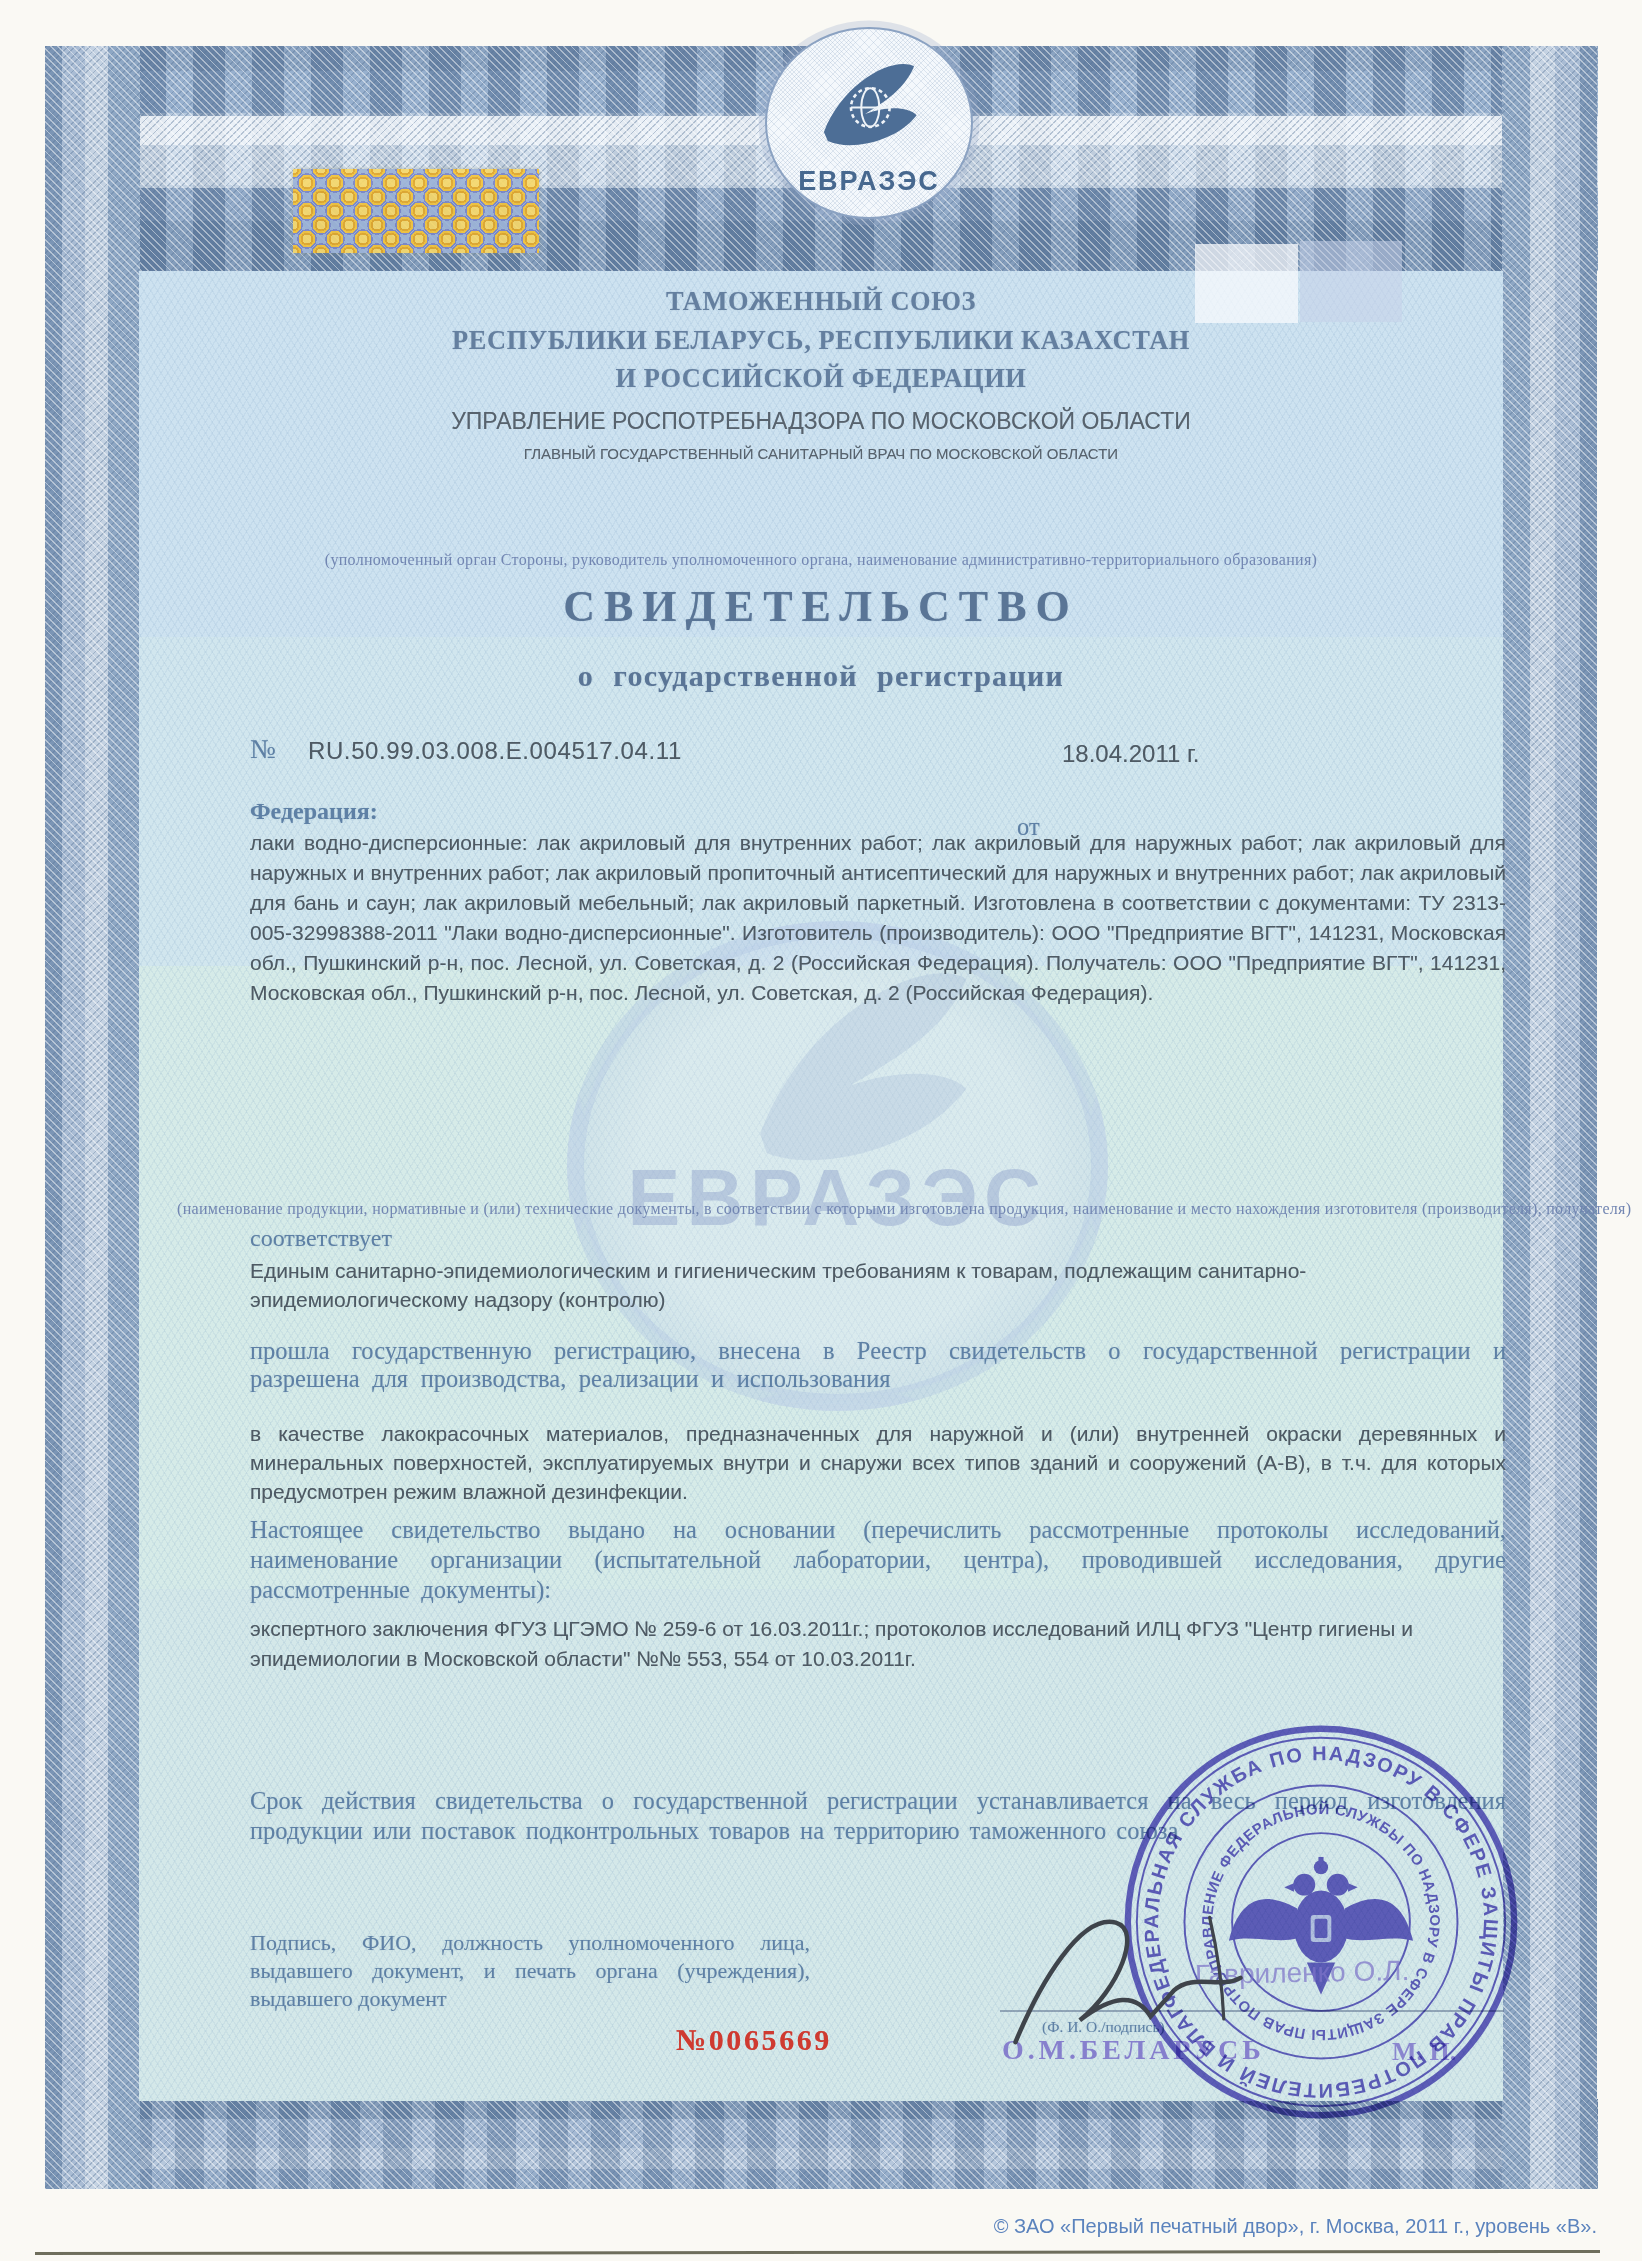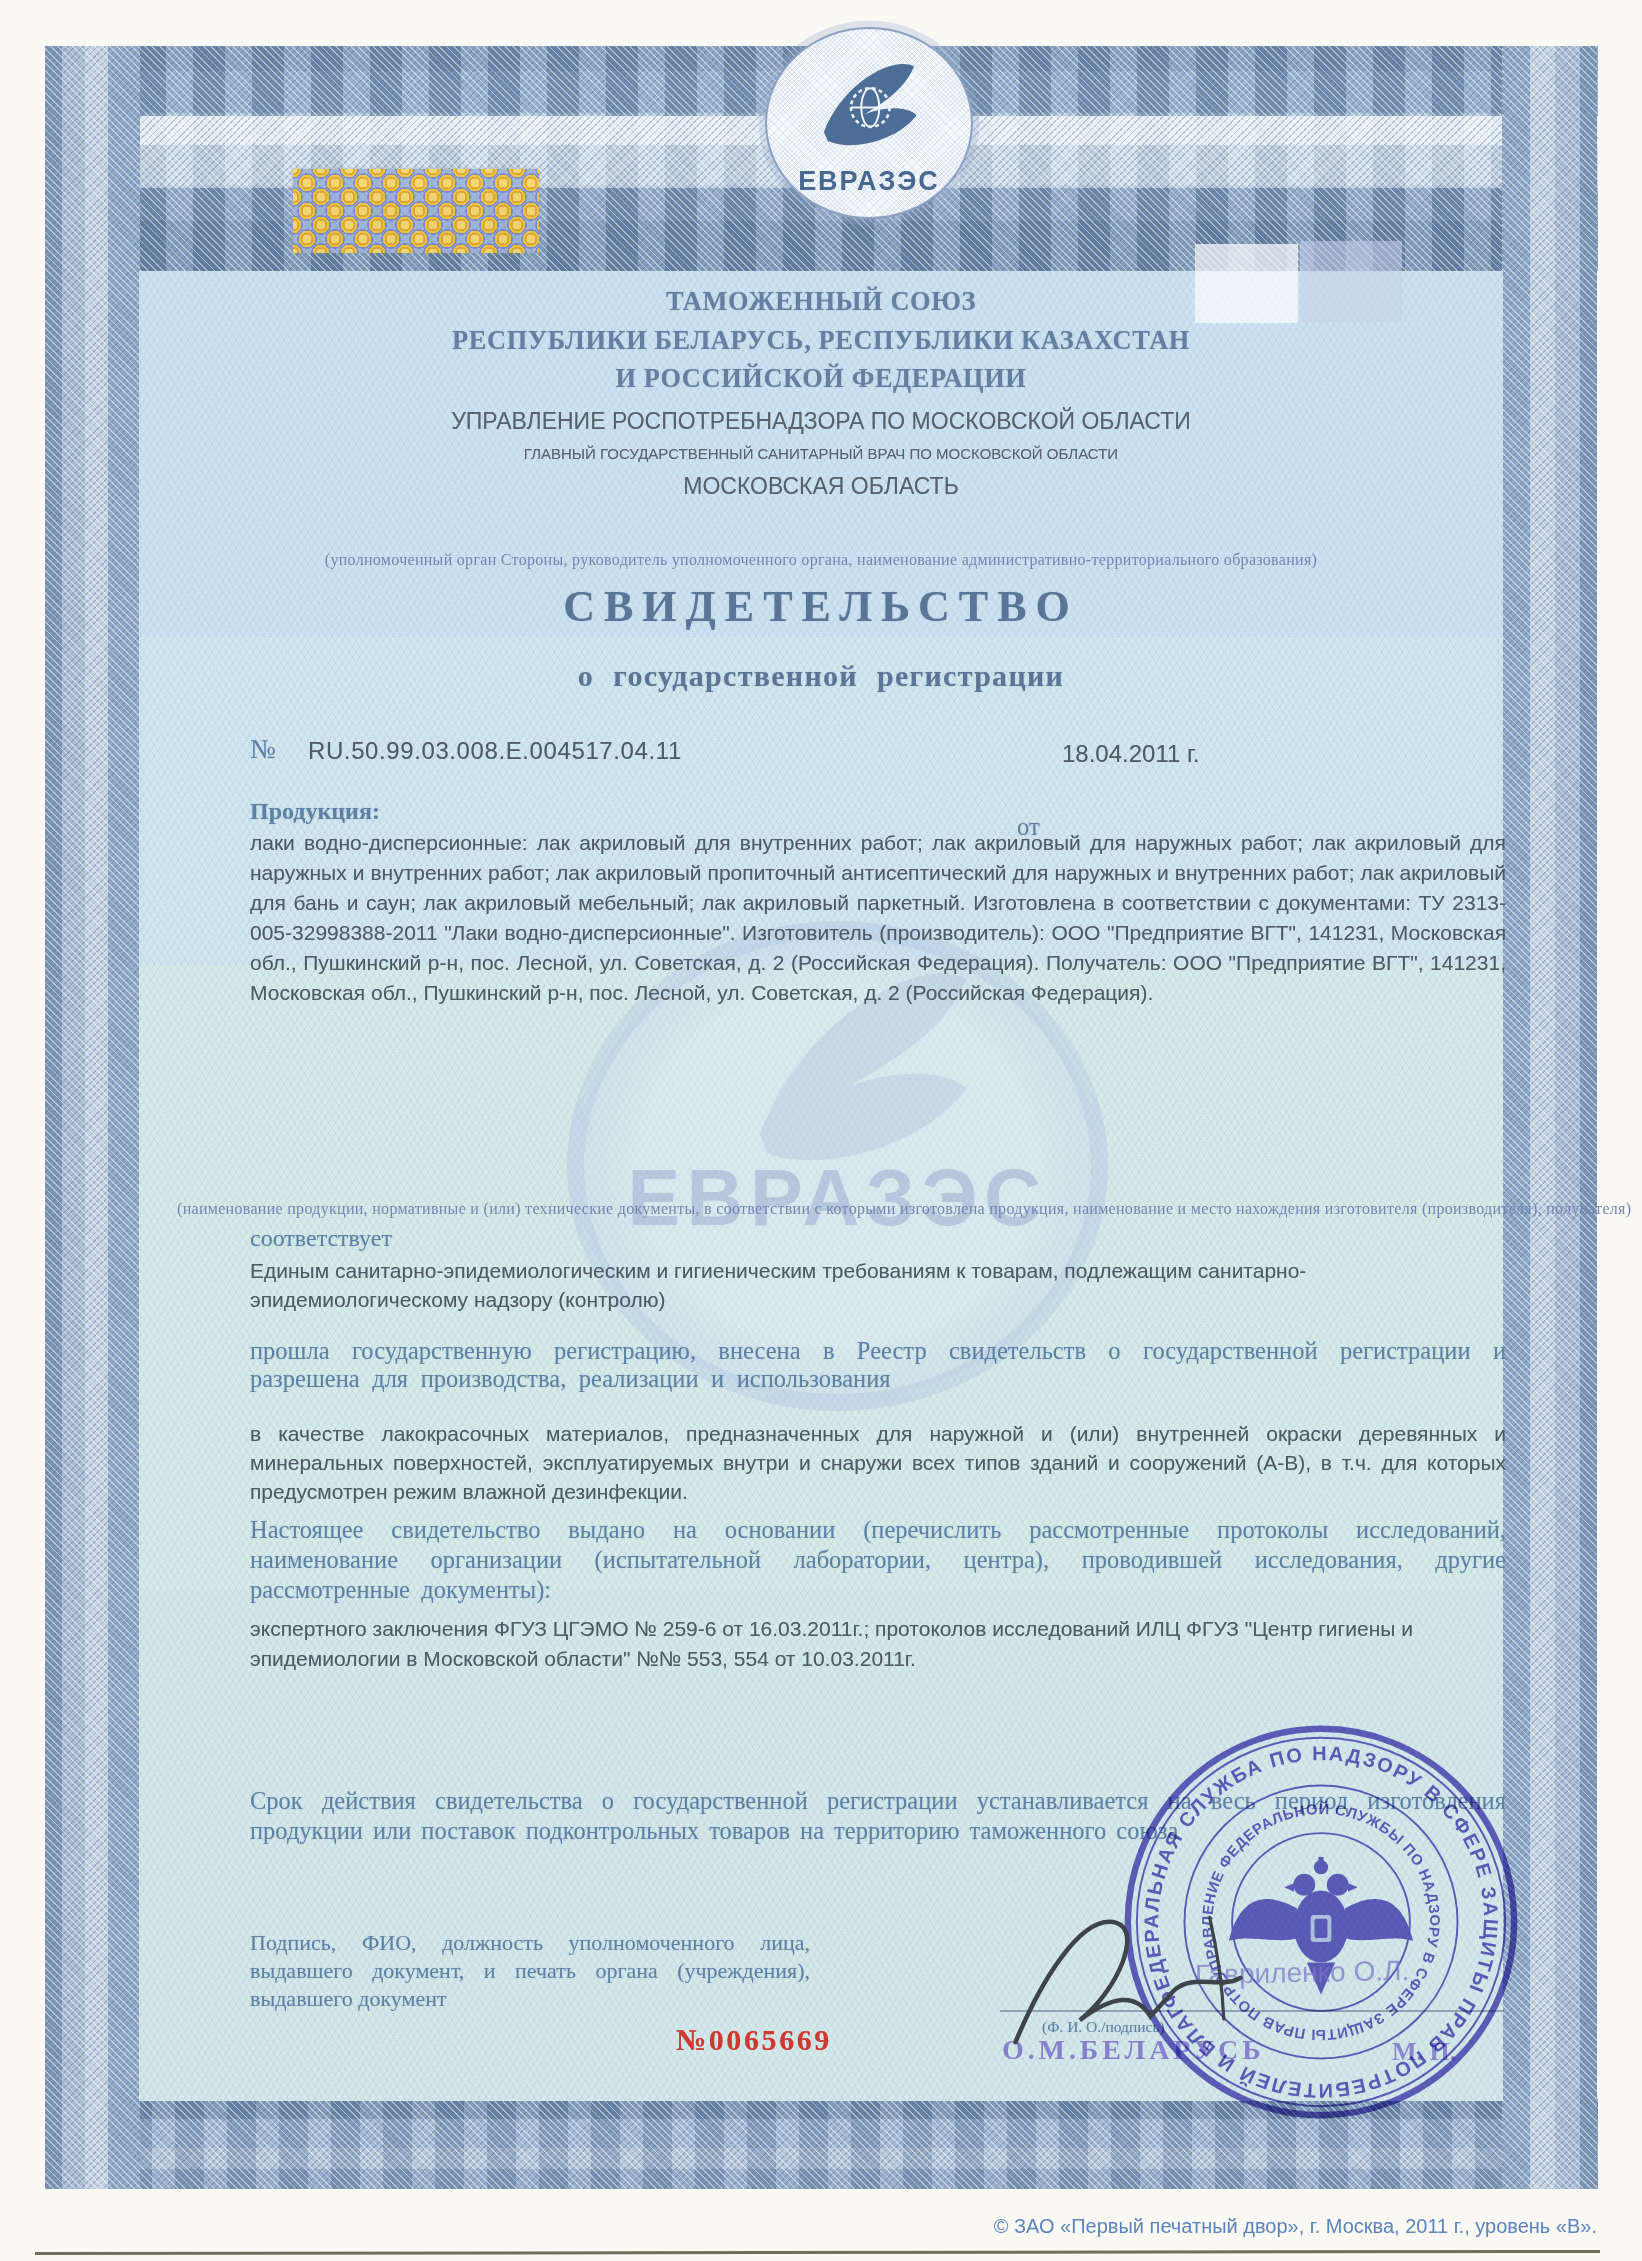--- a/index.html
+++ b/index.html
@@ -115,32 +115,31 @@
       <path d="M300,330 C370,140 560,50 620,90 C590,170 500,220 440,255 C510,230 590,230 620,260 C545,360 380,390 310,360 Z" fill="#8fa6cf"></path>
     </svg>
     <div class="wm-text">ЕВРАЗЭС</div>
   </div>
 
   <div class="abs hdr-serif" style="left:177px;top:282px;width:1288px;font-size:26.4px;line-height:39px;">ТАМОЖЕННЫЙ СОЮЗ</div>
   <div class="abs hdr-serif" style="left:177px;top:321px;width:1288px;font-size:26.4px;line-height:39px;">РЕСПУБЛИКИ БЕЛАРУСЬ, РЕСПУБЛИКИ КАЗАХСТАН</div>
   <div class="abs hdr-serif" style="left:177px;top:359px;width:1288px;font-size:26.4px;line-height:39px;">И РОССИЙСКОЙ ФЕДЕРАЦИИ</div>
   <div class="abs hdr-sans" style="left:177px;top:405px;width:1288px;font-size:23px;line-height:33px;">УПРАВЛЕНИЕ РОСПОТРЕБНАДЗОРА ПО МОСКОВСКОЙ ОБЛАСТИ</div>
   <div class="abs hdr-sans" style="left:177px;top:437px;width:1288px;font-size:15px;line-height:33px;">ГЛАВНЫЙ ГОСУДАРСТВЕННЫЙ САНИТАРНЫЙ ВРАЧ ПО МОСКОВСКОЙ ОБЛАСТИ</div>
-  <div class="abs hdr-sans" style="left:177px;top:470px;width:1288px;font-size:23px;line-height:33px;">МОСКОВСКАЯ ОБЛАСТЬ</div>
   <div class="abs tiny" style="left:177px;top:551px;width:1288px;text-align:center;">(уполномоченный орган Стороны, руководитель уполномоченного органа, наименование административно-территориального образования)</div>
 
   <div class="abs hdr-serif" style="left:177px;top:656px;width:1288px;font-size:30px;line-height:39px;letter-spacing:1.3px;word-spacing:10.3px;color:#5a7596;">о государственной регистрации</div>
   <div class="abs hdr-serif" style="left:177px;top:580px;width:1288px;font-size:44px;line-height:54px;letter-spacing:9px;color:#5a7596;">СВИДЕТЕЛЬСТВО</div>
 
   <div class="abs blue-serif" style="left:250px;top:734px;font-size:27px;">№</div>
   <div class="abs gray-sans" style="left:308px;top:737px;font-size:24px;letter-spacing:0.6px;">RU.50.99.03.008.Е.004517.04.11</div>
   <div class="abs blue-serif" style="left:1017px;top:772px;font-size:24.5px;margin-top:41px;">от</div>
   <div class="abs gray-sans" style="left:1062px;top:740px;font-size:24px;">18.04.2011 г.</div>
 
-  <div class="abs blue-serif" style="left:250px;top:798px;font-size:24px;font-weight:bold;">Продукция:</div>
+  <div class="abs blue-serif" style="left:250px;top:798px;font-size:24px;font-weight:bold;">Федерация:</div>
   <div class="abs gray-sans justify" style="left:250px;top:828px;width:1256px;font-size:21px;line-height:30px;">лаки водно-дисперсионные: лак акриловый для внутренних работ; лак акриловый для наружных работ; лак акриловый для наружных и внутренних работ; лак акриловый пропиточный антисептический для наружных и внутренних работ; лак акриловый для бань и саун; лак акриловый мебельный; лак акриловый паркетный. Изготовлена в соответствии с документами: ТУ 2313-005-32998388-2011 "Лаки водно-дисперсионные". Изготовитель (производитель): ООО "Предприятие ВГТ", 141231, Московская обл., Пушкинский р-н, пос. Лесной, ул. Советская, д. 2 (Российская Федерация).  Получатель: ООО "Предприятие ВГТ", 141231, Московская обл., Пушкинский р-н, пос. Лесной, ул. Советская, д. 2 (Российская Федерация).</div>
 
   <div class="abs tiny" style="left:177px;top:1200px;width:1288px;text-align:center;">(наименование продукции, нормативные и (или) технические документы, в соответствии с которыми изготовлена продукция, наименование и место нахождения изготовителя (производителя), получателя)</div>
 
   <div class="abs blue-serif" style="left:250px;top:1225px;font-size:24px;">соответствует</div>
   <div class="abs gray-sans" style="left:250px;top:1256px;width:1256px;font-size:21px;line-height:29px;">Единым санитарно-эпидемиологическим и гигиеническим требованиям к товарам, подлежащим санитарно-эпидемиологическому надзору (контролю)</div>
 
   <div class="abs blue-serif justify" style="left:250px;top:1337px;width:1256px;font-size:24.5px;line-height:28px;word-spacing:6.4px;">прошла государственную регистрацию, внесена в Реестр свидетельств о государственной регистрации и разрешена для производства, реализации и использования</div>
   <div class="abs gray-sans justify" style="left:250px;top:1419px;width:1256px;font-size:21px;line-height:29px;">в качестве лакокрасочных материалов, предназначенных для наружной и (или) внутренней окраски деревянных и минеральных поверхностей, эксплуатируемых внутри и снаружи всех типов зданий и сооружений (А-В), в т.ч. для которых предусмотрен режим влажной дезинфекции.</div>
 

